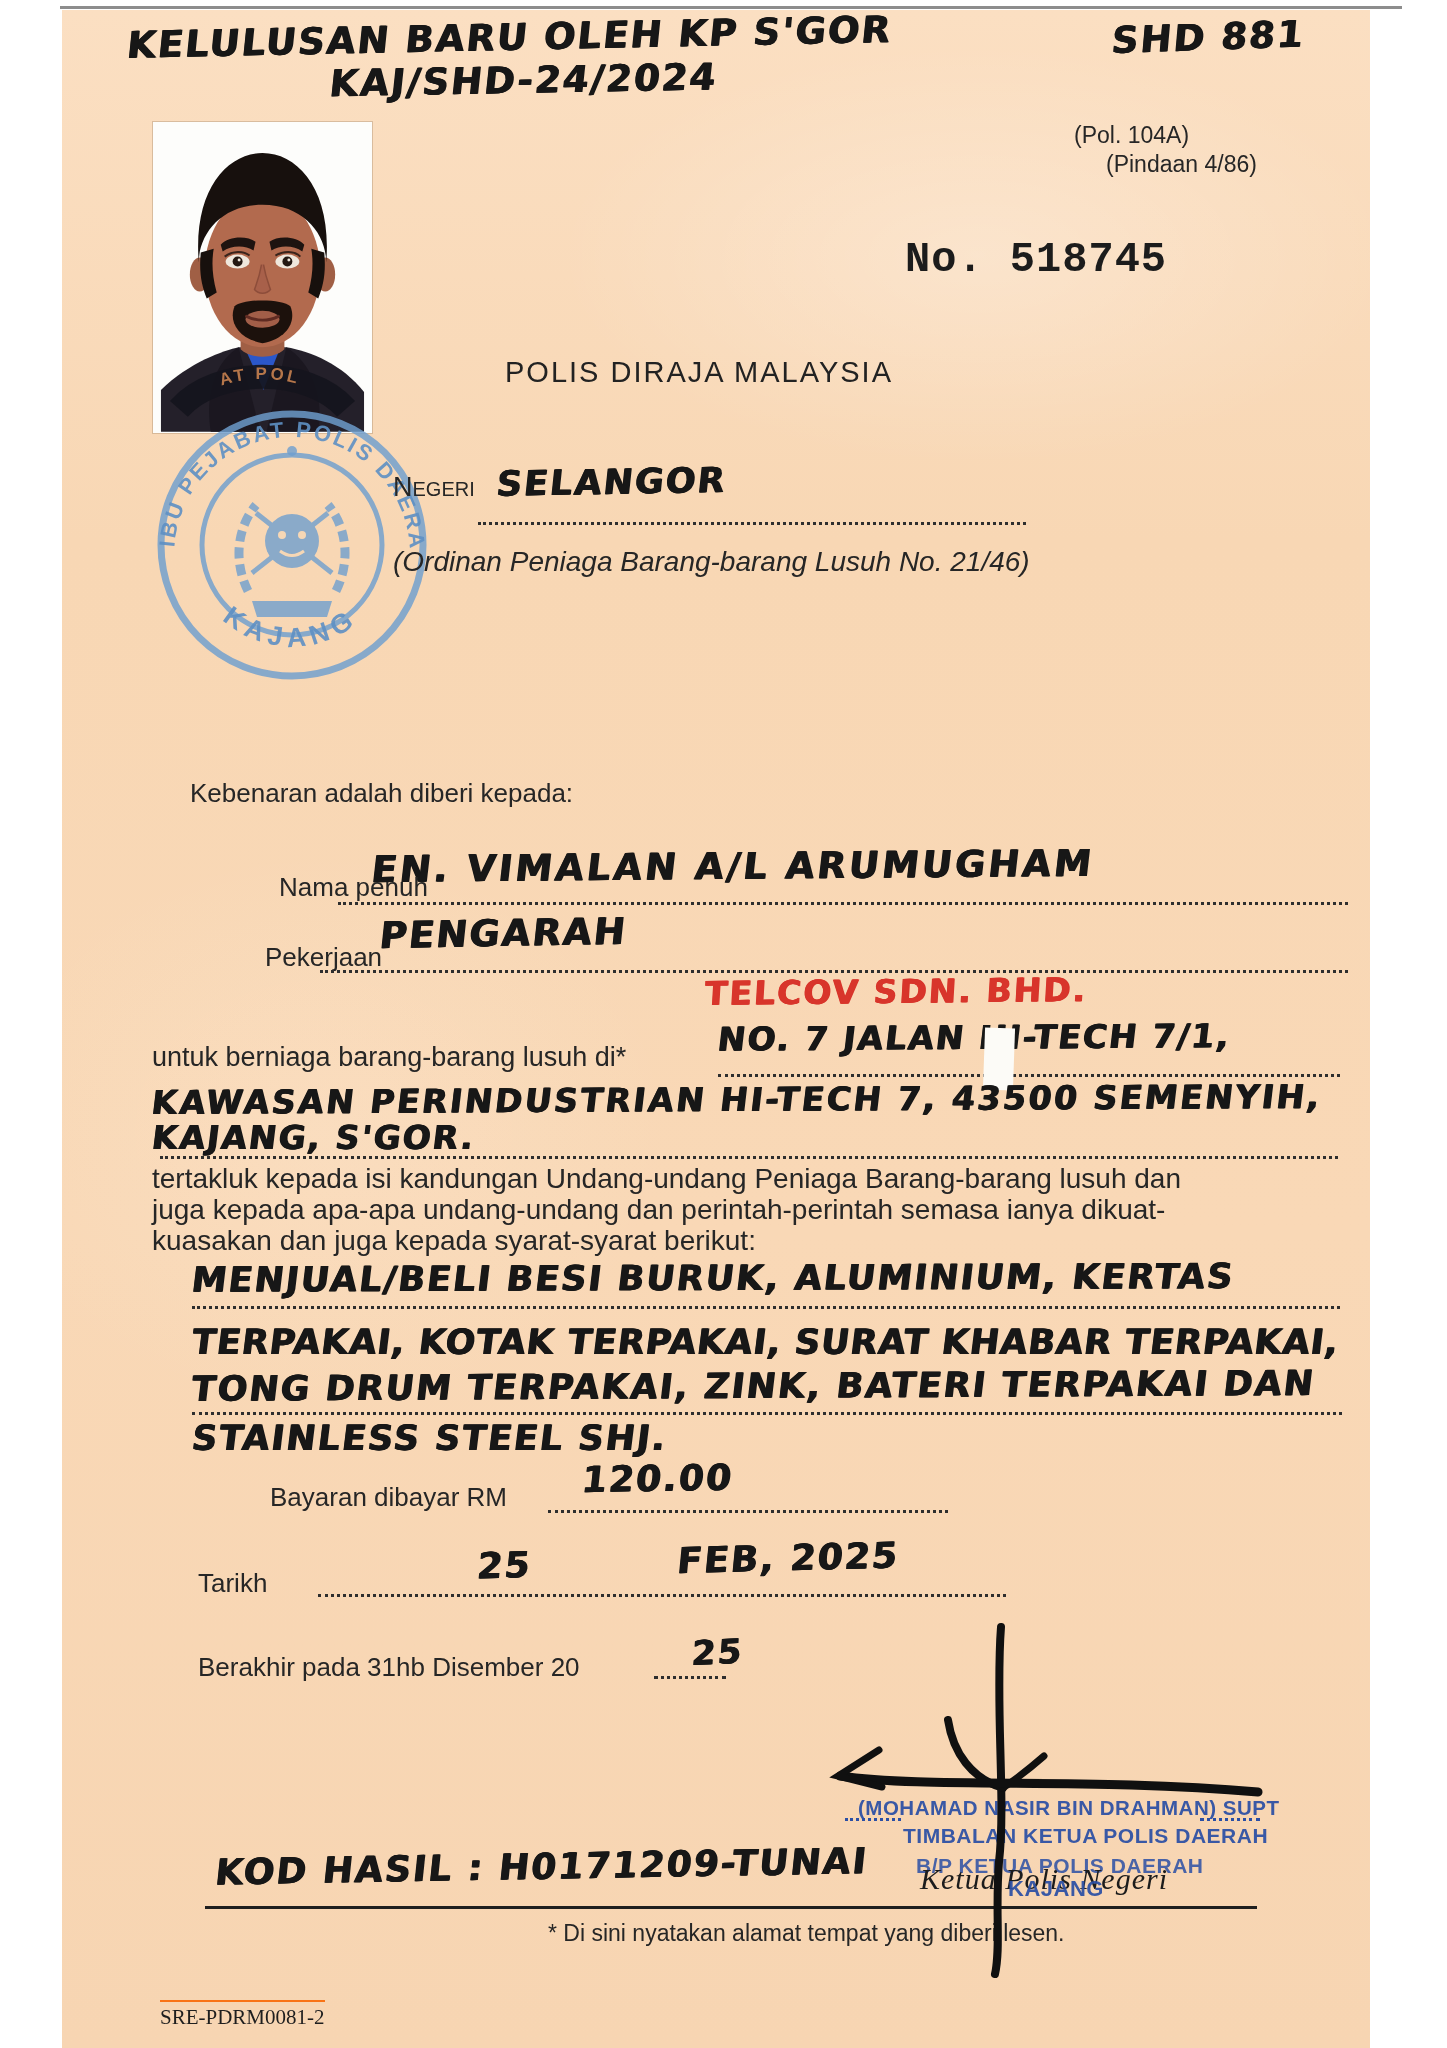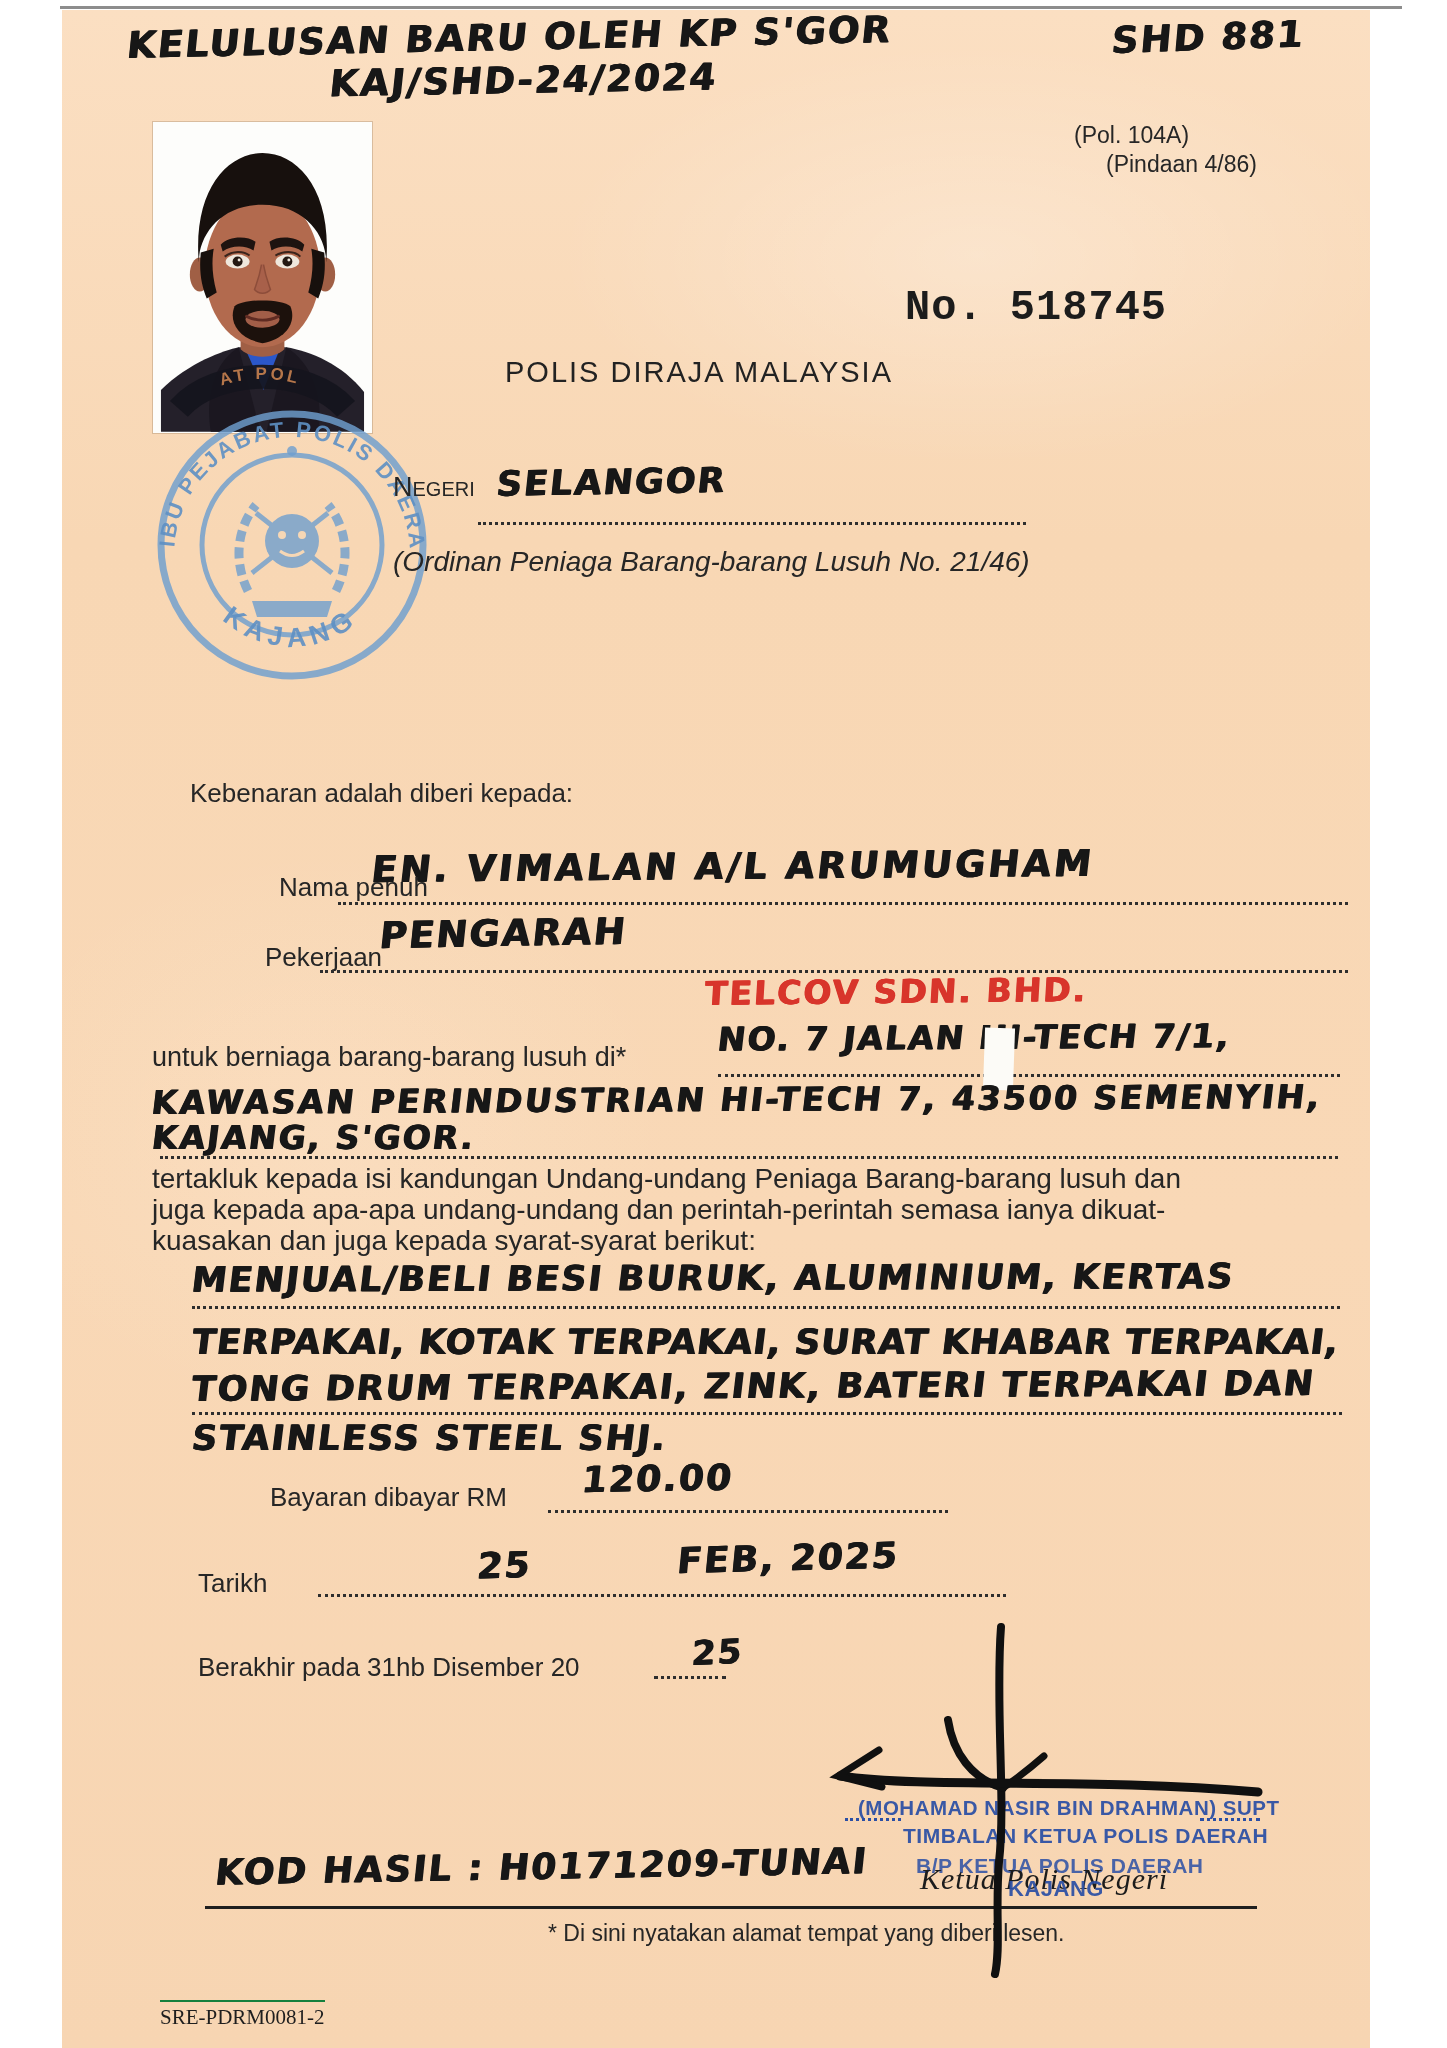--- a/index.html
+++ b/index.html
@@ -41,21 +41,21 @@
   <div id="scan-edge-line" class="abs"></div>
   <div id="paper-texture" class="abs"></div>
 
   <div class="abs hw" style="left:128px;top:16px;font-size:37px;transform:skewX(-7deg) rotate(-1.2deg);">KELULUSAN BARU OLEH KP S'GOR</div>
   <div class="abs hw" style="left:330px;top:59px;font-size:37px;transform:skewX(-7deg) rotate(-1deg);">KAJ/SHD-24/2024</div>
   <div class="abs hw" style="left:1112px;top:16px;font-size:37px;transform:skewX(-7deg) rotate(-2deg);">SHD 881</div>
 
   <div class="abs label" style="left:1074px;top:122px;font-size:23px;">(Pol. 104A)</div>
   <div class="abs label" style="left:1106px;top:151px;font-size:23px;">(Pindaan 4/86)</div>
 
-  <div class="abs" id="serial-number" style="left:905px;top:236px;margin-top:48px;">No. 518745</div>
+  <div class="abs" id="serial-number" style="left:905px;top:236px;">No. 518745</div>
 
   <div id="photo" class="abs">
     <svg viewBox="0 0 220 310" width="219" height="311">
       <rect width="220" height="310" fill="#fdfdfb"></rect>
       <path d="M8,310 L8,268 C36,240 72,228 86,225 L134,225 C158,229 190,242 212,270 L212,310 Z" fill="#24202a"></path>
       <path d="M86,225 L108,310 L58,310 C52,272 62,240 86,225 Z" fill="#1b1720"></path>
       <path d="M134,225 L114,310 L166,310 C172,272 158,240 134,225 Z" fill="#1b1720"></path>
       <polygon points="92,225 128,225 111,268" fill="#2b57c9"></polygon>
       <path d="M88,185 h44 v42 c-10,10 -34,10 -44,0 Z" fill="#a05f45"></path>
       <path d="M88,185 h44 v12 c-14,8 -30,8 -44,0 Z" fill="#7e4432"></path>
@@ -172,21 +172,21 @@
   <div class="abs blue-stamp-text" style="left:903px;top:1824px;font-size:21px;">TIMBALAN KETUA POLIS DAERAH</div>
   <div class="abs blue-stamp-text" style="left:916px;top:1854px;font-size:21px;opacity:.85;">B/P KETUA POLIS DAERAH</div>
   <div class="abs serif" style="left:920px;top:1838px;font-size:30px;font-style:italic;color:#1c1c1c;letter-spacing:1px;">Ketua Polis Negeri</div>
   <div class="abs blue-stamp-text" style="left:1008px;top:1876px;font-size:22px;">KAJANG</div>
 
   <div class="abs hw" style="left:216px;top:1846px;font-size:36px;transform:skewX(-7deg) rotate(-1deg);">KOD HASIL : H0171209-TUNAI</div>
 
   <div class="abs rule" style="left:205px;top:1906px;width:1052px;height:3px;"></div>
   <div class="abs label" style="left:548px;top:1920px;font-size:23px;">* Di sini nyatakan alamat tempat yang diberi lesen.</div>
 
-  <div class="abs serif" style="left:160px;top:1976px;font-size:21px;color:#1e1e1e;border-top:2px solid #15803d;padding-top:3px;">SRE-PDRM0081-2</div>
+  <div class="abs serif" style="left:160px;top:1976px;font-size:21px;color:#1e1e1e;border-top:2px solid #f97316;padding-top:3px;">SRE-PDRM0081-2</div>
 
   <svg class="abs" viewBox="0 0 1447 2048" style="left:0;top:0;width:1447px;height:2048px;pointer-events:none;">
     <g stroke="#101010" fill="none" stroke-linecap="round">
       <path d="M1001,1627 C995,1705 1006,1800 999,1862 C995,1910 1001,1948 995,1974" stroke-width="8"></path>
       <path d="M948,1720 C953,1753 972,1779 1003,1788" stroke-width="8"></path>
       <path d="M1044,1756 C1028,1770 1013,1781 1003,1788" stroke-width="7"></path>
       <path d="M840,1776 C930,1789 1090,1777 1258,1792" stroke-width="9"></path>
       <path d="M879,1750 L838,1776 L882,1787" stroke-width="7"></path>
     </g>
   </svg>

